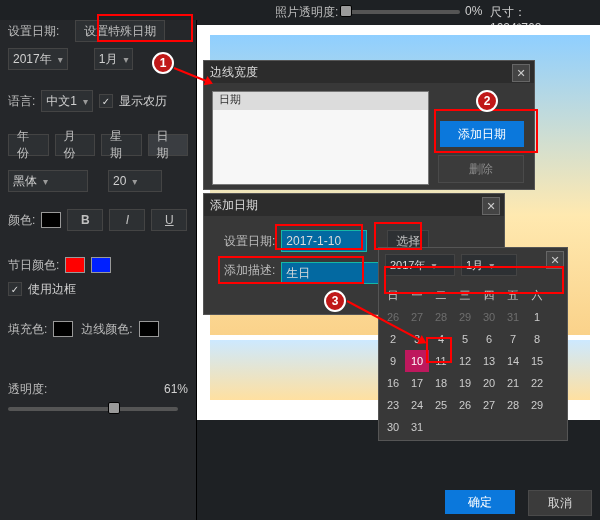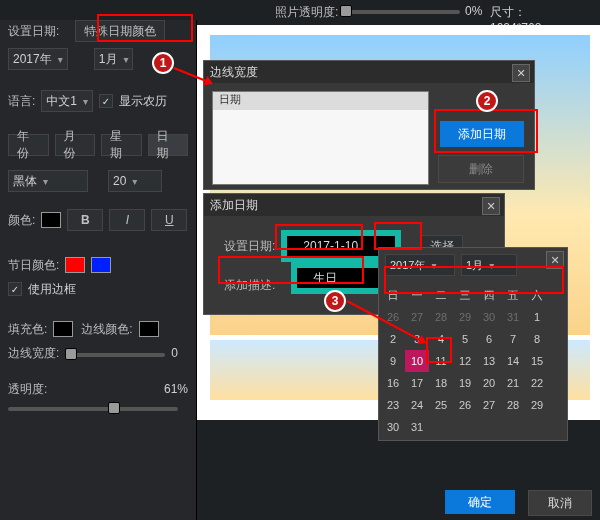--- a/index.html
+++ b/index.html
@@ -20,21 +20,21 @@
   .colorswatch{width:18px;height:14px;border:1px solid #999;display:inline-block}
   .red-rect{position:absolute;border:2px solid #ff0000;pointer-events:none}
   .red-dot{position:absolute;width:18px;height:18px;border-radius:50%;background:#c01818;border:2px solid #fff;color:#fff;font-weight:bold;display:flex;align-items:center;justify-content:center;font-size:12px}
   .arrow{position:absolute;height:2px;background:#ff0000;transform-origin:left center}
   .arrow:after{content:"";position:absolute;right:-2px;top:-4px;border-left:8px solid #ff0000;border-top:5px solid transparent;border-bottom:5px solid transparent}
   .panel{position:absolute;background:#383838;border:1px solid #555}
   .panel .titlebar{height:22px;background:#2c2c2c;display:flex;align-items:center;padding:0 6px;color:#ddd;font-size:12px;position:relative}
   .closex{position:absolute;right:4px;top:3px;width:16px;height:16px;background:#444;color:#ccc;display:flex;align-items:center;justify-content:center;font-size:11px;border:1px solid #666}
   .btn-blue{background:#0b78dc;color:#fff;display:flex;align-items:center;justify-content:center;height:26px;border:none}
   .btn-gray{background:#3b3b3b;color:#8a8a8a;display:flex;align-items:center;justify-content:center;height:26px;border:1px solid #4a4a4a}
-  .textin{height:20px;background:#000000;border:6px solid #14b8a6;color:#dcdcdc;padding:0 16px;display:inline-flex;align-items:center}
+  .textin{height:20px;background:#0369a1;border:1px solid #14b8a6;color:#dcdcdc;padding:0 4px;display:inline-flex;align-items:center}
   .calendar{position:absolute;background:#383838;border:1px solid #555;font-size:11px;color:#ddd}
   .calendar .chead{display:flex;gap:6px;padding:6px}
   .calendar table{border-collapse:collapse;margin:2px}
   .calendar th,.calendar td{width:22px;height:20px;text-align:center;font-weight:normal;color:#ccc}
   .calendar .other{color:#6e6e6e}
   .calendar .sel{background:#be185d;color:#fff}
   .preview-area{position:absolute;left:197px;top:25px;width:403px;height:395px;background:#fff}
   .content-img{position:absolute;left:210px;top:35px;width:380px;height:300px;background:linear-gradient(#8fcfff 0%,#ffe9b0 60%,#fad28a 100%)}
   .beach{position:absolute;left:210px;top:340px;width:380px;height:60px;background:linear-gradient(#cde9ff,#ffe0a0)}
 </style>
@@ -51,21 +51,21 @@
   <span class="size-lbl">尺寸：1024*768</span>
 </div>
 
 <div class="preview-area"></div>
 <div class="content-img"></div>
 <div class="beach"></div>
 
 <div class="leftpanel">
   <div class="row" style="top:0px">
     <span class="label">设置日期:</span>
-    <span class="btn-sml" style="margin-left:10px">特殊日期颜色</span>
+    <span class="btn-sml" style="margin-left:10px">设置特殊日期</span>
   </div>
   <div class="row" style="top:28px">
     <span class="dd">
         <span>2017年</span>
         <span class="caret">▾</span>
       </span>
     <span class="dd" style="margin-left:20px">
         <span>1月</span>
         <span class="caret">▾</span>
       </span>
@@ -110,28 +110,20 @@
   <div class="row" style="top:258px">
     <span class="chk">✓</span>
     <span>使用边框</span>
   </div>
   <div class="row" style="top:298px">
     <span class="label">填充色:</span>
     <span class="colorswatch" style="background:#000"></span>
     <span class="label" style="margin-left:2px">边线颜色:</span>
     <span class="colorswatch" style="background:#000"></span>
   </div>
-  <div class="row" style="top:322px">
-    <span class="label">边线宽度:</span>
-    <div style="position:relative;width:100px">
-        <div class="slider-track"></div>
-        <div class="slider-knob" style="left:0"></div>
-      </div>
-    <span>0</span>
-  </div>
   <div class="row" style="top:358px">
     <span class="label">透明度:</span>
     <span style="margin-left:auto">61%</span>
   </div>
   <div class="row" style="top:376px">
     <div style="position:relative;width:170px">
         <div class="slider-track"></div>
         <div class="slider-knob" style="left:100px"></div>
       </div>
   </div>
@@ -154,21 +146,21 @@
 <div class="panel" style="left:203px;top:193px;width:300px;height:120px">
   <div class="titlebar">
       <span>添加日期</span>
       <span class="closex">✕</span>
     </div>
   <div style="position:absolute;left:20px;top:36px;display:flex;align-items:center;gap:6px">
     <span class="label">设置日期:</span>
     <span class="textin" style="width:76px">2017-1-10</span>
     <span class="btn-sml" style="margin-left:14px">选择</span>
   </div>
-  <div style="position:absolute;left:20px;top:68px;display:flex;align-items:flex-end;gap:16px">
+  <div style="position:absolute;left:20px;top:68px;display:flex;align-items:flex-start;gap:6px">
     <span class="label">添加描述:</span>
     <span class="textin" style="width:120px">生日</span>
   </div>
 </div>
 
 <div class="calendar" style="left:378px;top:247px;width:188px">
   <span class="closex" style="position:absolute;right:3px;top:3px">✕</span>
   <div class="chead">
     <span class="dd" style="width:60px">
         <span>2017年</span>

